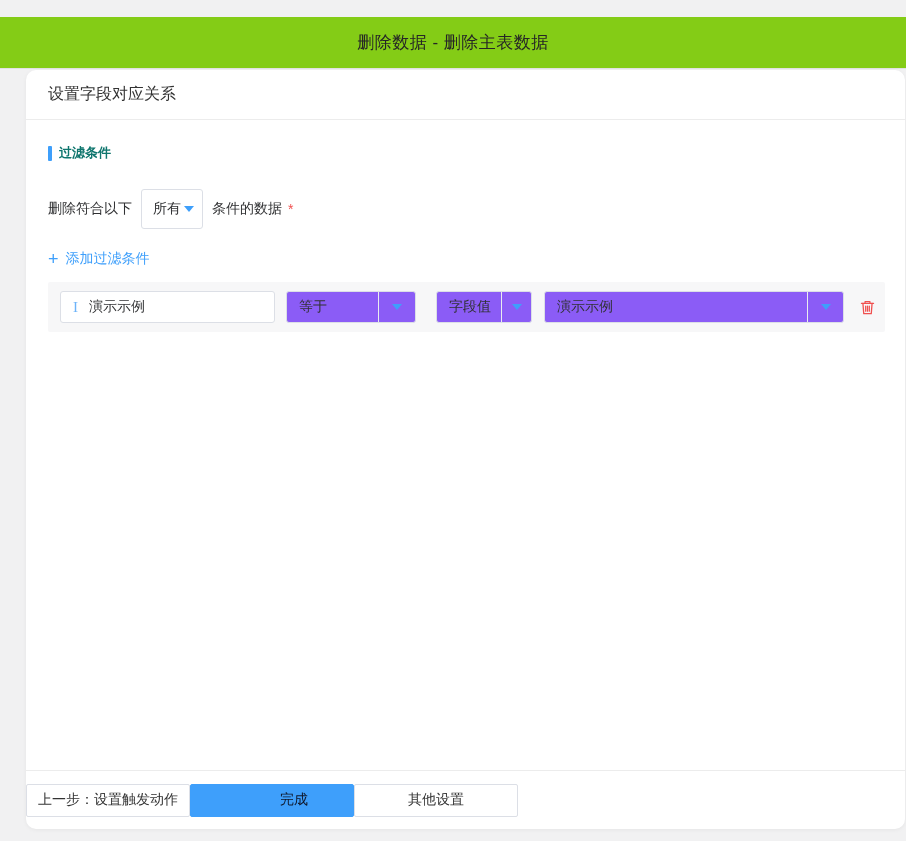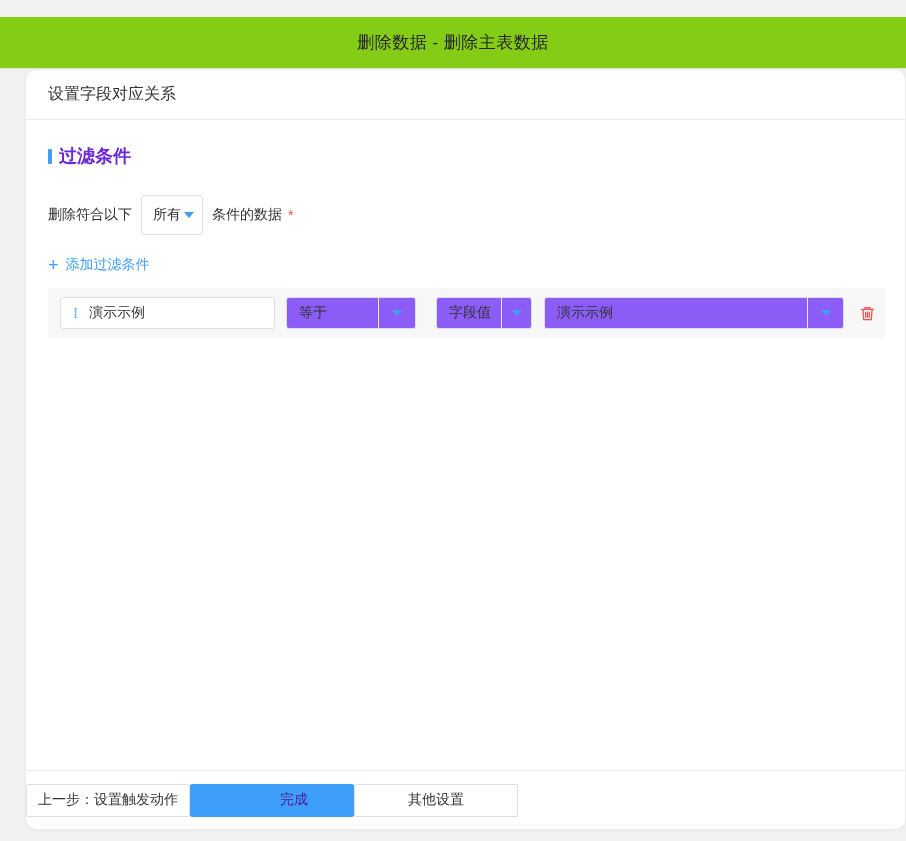--- a/index.html
+++ b/index.html
@@ -31,21 +31,21 @@
     background:#ffffff;border-radius:10px;
     box-shadow:0 1px 4px rgba(0,0,0,.05);
   }
   .panel-header{
     height:50px;border-bottom:1px solid #ececec;
     display:flex;align-items:center;padding-left:22px;
     font-size:16px;color:#333333;
   }
   .panel-body{padding:24px 20px 0 22px;}
   
-  .section-title{display:flex;align-items:center;font-size:18px;font-weight:bold;color:#6d28d9;}
+  .section-title{display:flex;align-items:center;font-size:13px;font-weight:bold;color:#0f766e;}
   .section-bar{width:4px;height:15px;background:var(--accent);margin-right:7px;border-radius:1px;}
   
   .condition-line{margin-top:27px;display:flex;align-items:center;font-size:14px;color:var(--text);}
   .mini-select{
     margin:0 9px;width:62px;height:40px;border:1px solid var(--border);border-radius:3px;
     background:#fff;display:flex;align-items:center;padding-left:11px;cursor:pointer;
   }
   .mini-select .caret{margin-left:auto;margin-right:8px;}
   .caret{
     width:0;height:0;display:inline-block;
@@ -91,21 +91,21 @@
   .panel-footer{
     position:absolute;left:0;bottom:0;width:100%;height:59px;
     border-top:1px solid #ececec;
     display:flex;align-items:center;justify-content:flex-start;
   }
   .btn{
     height:33px;width:164px;font-size:14px;border-radius:2px;cursor:pointer;
     font-family:"Liberation Sans","DejaVu Sans",sans-serif;
   }
   .btn.ghost{background:#fff;border:1px solid var(--border);color:#333;}
-  .btn.primary{background:var(--accent);border:1px solid var(--accent);color:#4c1d95;padding-left:44px;}
+  .btn.primary{background:var(--accent);border:1px solid var(--accent);color:#0f172a;padding-left:44px;}
 </style>
 </head>
 <body>
 
 <header class="window-header">
   <h1 class="window-title">删除数据 - 删除主表数据</h1>
 </header>
 
 <div class="panel">
 

